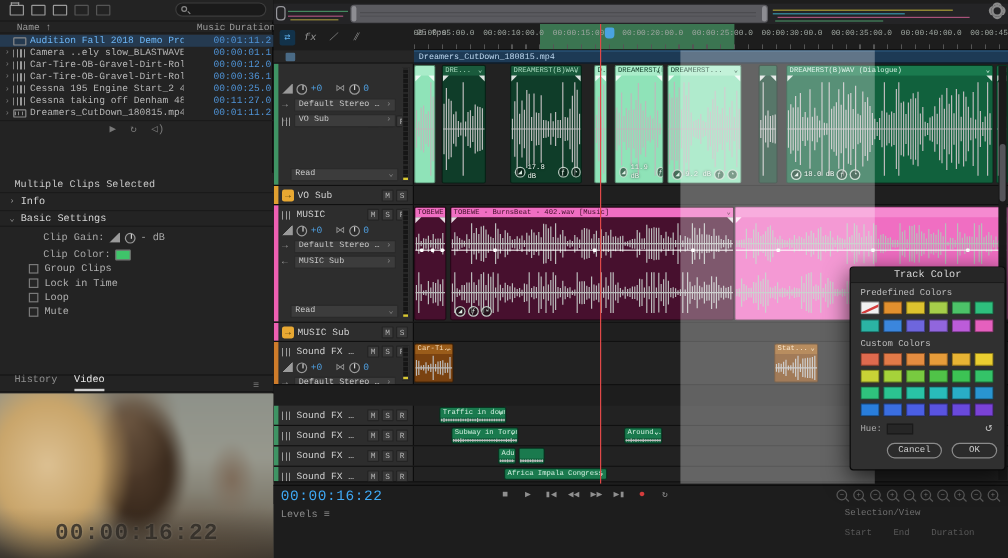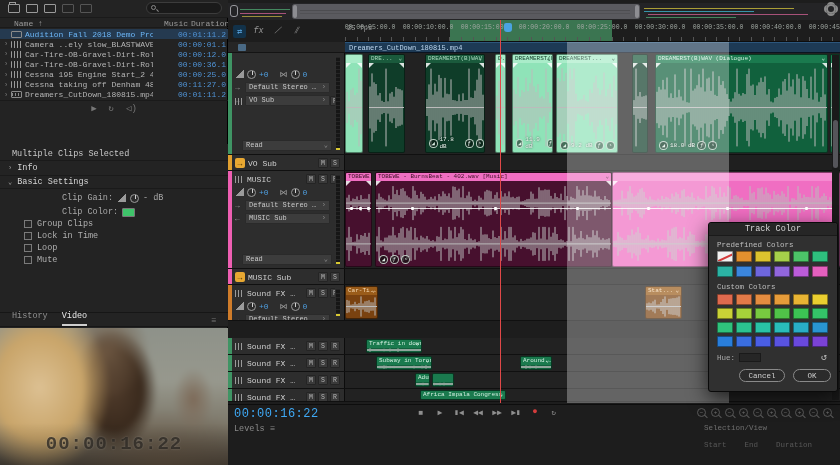--- a/index.html
+++ b/index.html
@@ -41,21 +41,21 @@
   .tabbar { position:absolute; left:0; width:228px; height:15px; background:#232323; border-top:1px solid #161616; border-bottom:1px solid #161616; display:flex; align-items:flex-end; gap:14px; padding:0 12px; font-size:8.5px; color:#8f8f8f; }
   .tabbar .tab { padding-bottom:3px; border-bottom:2px solid transparent; white-space:nowrap; }
   .tabbar .tab.active { color:#e8e8e8; border-bottom-color:#cfcfcf; }
   .tabbar .menu { margin-left:auto; color:#777; }
 
   
   #props { position:absolute; left:0; top:144px; width:228px; height:168px; background:#232323; font-size:8.5px; }
   #props .status { position:absolute; left:12px; top:5px; color:#c8c8c8; }
   .sect-row { position:absolute; left:0; width:228px; height:14px; border-top:1px solid #1a1a1a; display:flex; align-items:center; padding-left:8px; color:#d5d5d5; gap:5px; }
   .sect-row .car { color:#999; font-size:7px; }
-  .prow { position:absolute; left:36px; color:#a8a8a8; display:flex; align-items:center; gap:4px; height:12px;margin-left:26px; }
+  .prow { position:absolute; left:36px; color:#a8a8a8; display:flex; align-items:center; gap:4px; height:12px; }
   .gain-bars { width:9px; height:8px; background:linear-gradient(135deg,transparent 48%,#9a9a9a 50%); }
   .knob { width:9px; height:9px; border-radius:50%; border:1px solid #9a9a9a; background:#2b2b2b; position:relative; flex:none; }
   .knob::after { content:""; position:absolute; left:50%; top:0; width:1px; height:4px; background:#cfcfcf; }
   .color-swatch { width:13px; height:9px; border:1px solid #777; border-radius:1px; }
   .cbrow { position:absolute; left:24px; display:flex; align-items:center; gap:5px; color:#b0b0b0; height:12px; }
   .cbox { width:8px; height:8px; border:1px solid #7a7a7a; background:#262626; }
   .off-val { position:absolute; right:10px; color:#aaa; }
 
   
   #video-preview { position:absolute; left:0; top:328px; width:228px; height:137px; overflow:hidden; background:#6b6b63; }

